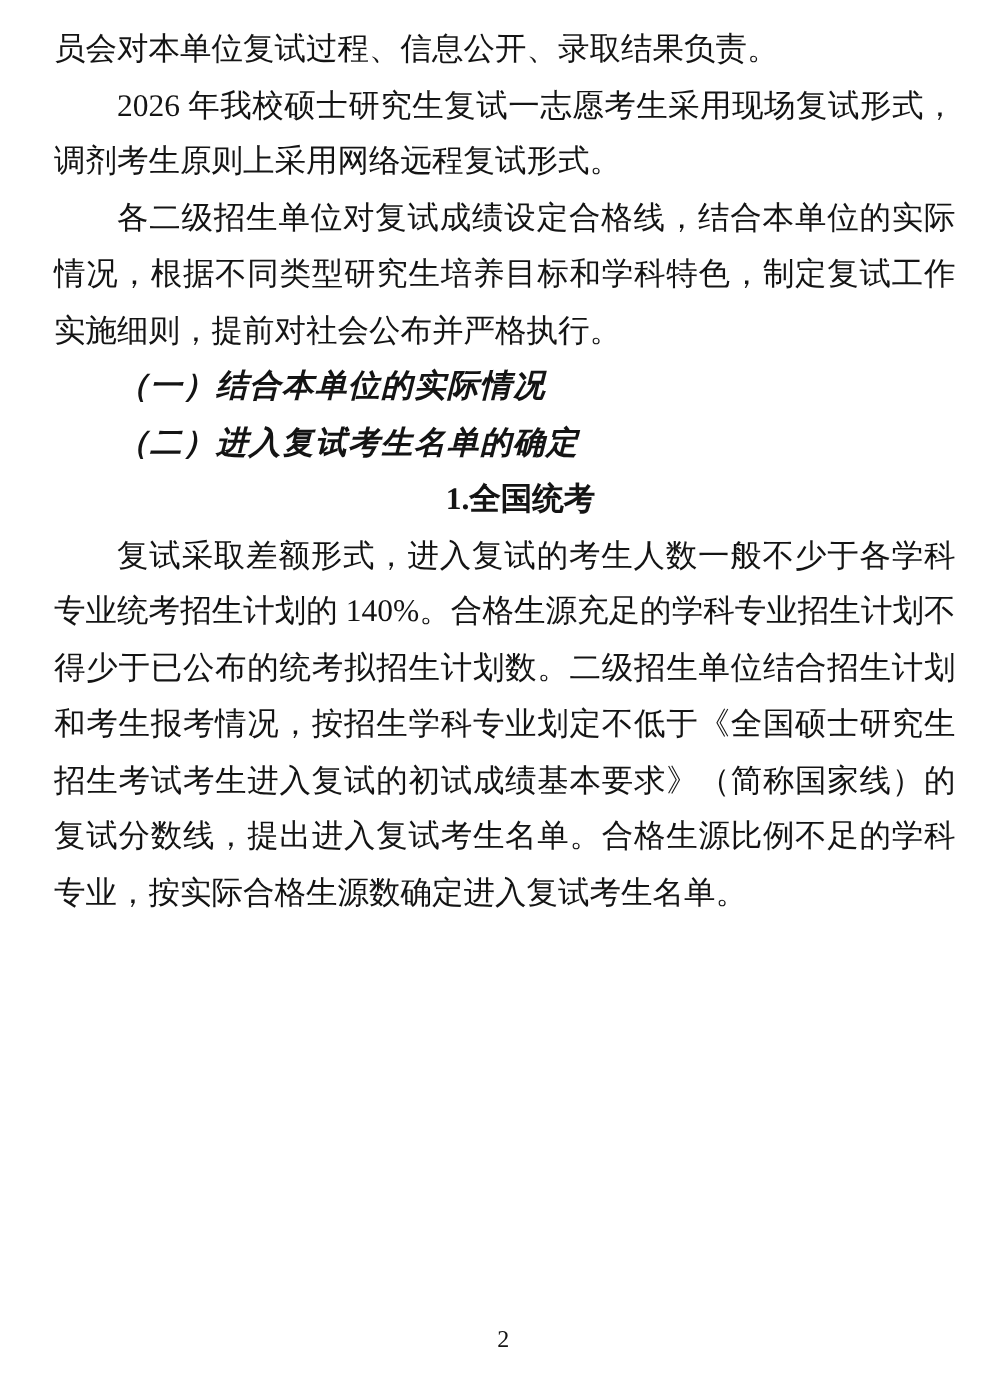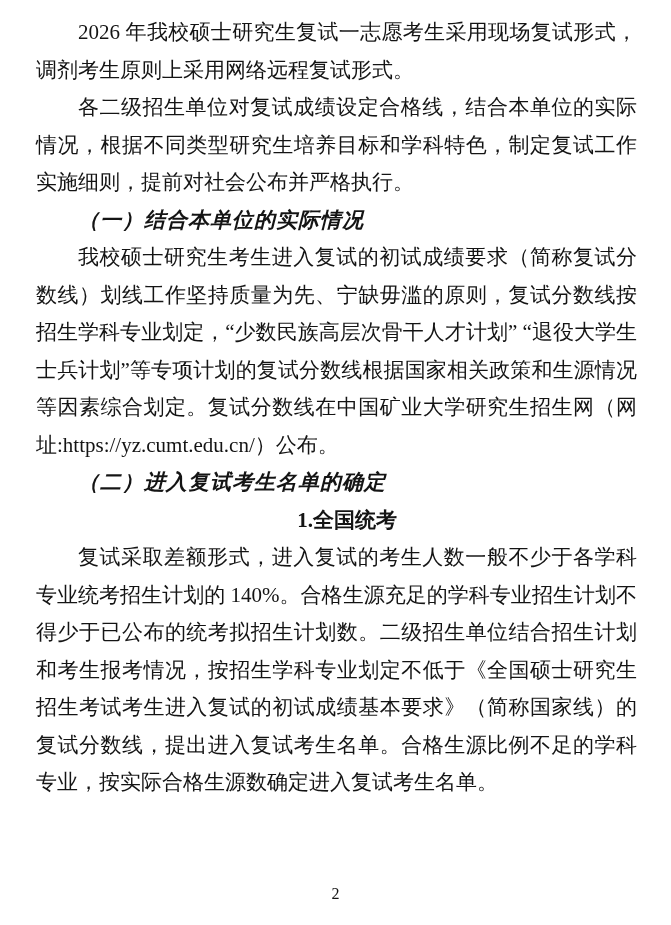--- a/index.html
+++ b/index.html
@@ -56,30 +56,30 @@
     line-height: 20px;
     color: #141414;
     text-indent: 0;
   }
 </style>
 </head>
 <body>
 
 <div class="page">
 
+  <p class="block body-par no-indent">员会对本单位复试过程、信息公开、录取结果负责。</p>
 
 
   <p class="block body-par">2026 年我校硕士研究生复试一志愿考生采用现场复试形式，调剂考生原则上采用网络远程复试形式。</p>
 
 
   <p class="block body-par">各二级招生单位对复试成绩设定合格线，结合本单位的实际情况，根据不同类型研究生培养目标和学科特色，制定复试工作实施细则，提前对社会公布并严格执行。</p>
 
   <h3 class="block heading-kaiti">（一）结合本单位的实际情况</h3>
 
-  <p class="block body-par">我校硕士研究生考生进入复试的初试成绩要求（简称复试分数线）划线工作坚持质量为先、宁缺毋滥的原则，复试分数线按招生学科专业划定，“少数民族高层次骨干人才计划” “退役大学生士兵计划”等专项计划的复试分数线根据国家相关政策和生源情况等因素综合划定。复试分数线在中国矿业大学研究生招生网（网址:https://yz.cumt.edu.cn/）公布。</p>
 
   <h3 class="block heading-kaiti">（二）进入复试考生名单的确定</h3>
 
   <h4 class="block subheading-num">1.全国统考</h4>
 
   <p class="block body-par">复试采取差额形式，进入复试的考生人数一般不少于各学科专业统考招生计划的 140%。合格生源充足的学科专业招生计划不得少于已公布的统考拟招生计划数。二级招生单位结合招生计划和考生报考情况，按招生学科专业划定不低于《全国硕士研究生招生考试考生进入复试的初试成绩基本要求》（简称国家线）的复试分数线，提出进入复试考生名单。合格生源比例不足的学科专业，按实际合格生源数确定进入复试考生名单。</p>
 
   <div class="page-number">2</div>
 
 </div>

